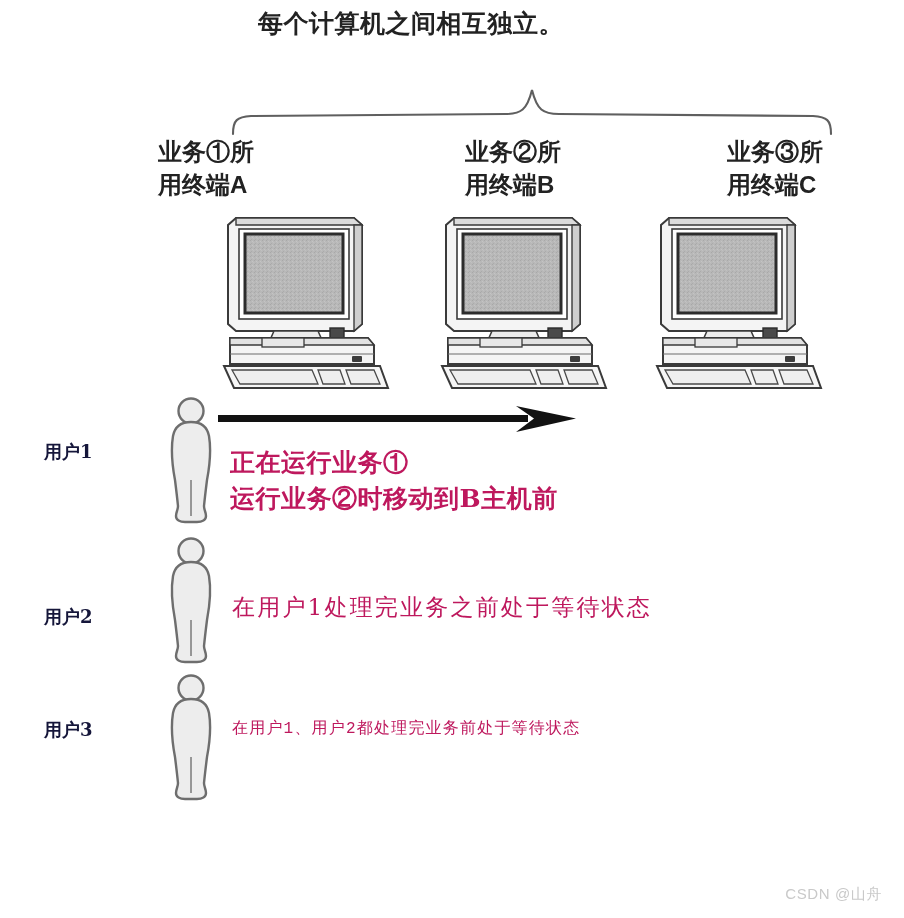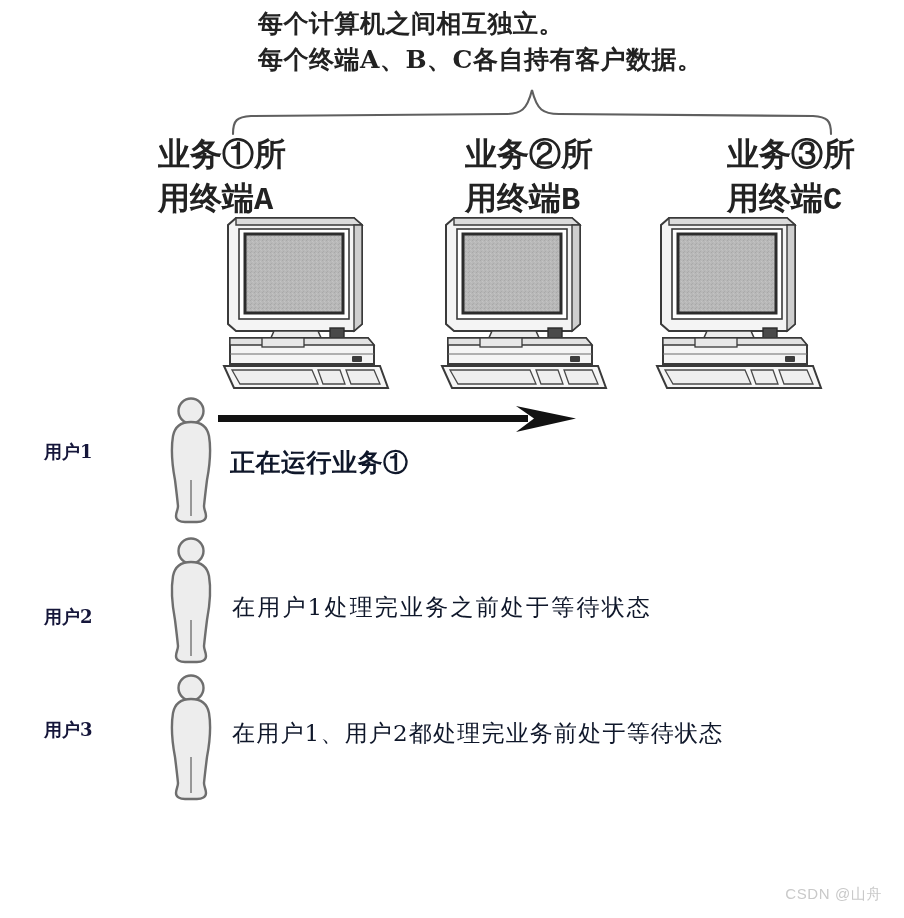--- a/index.html
+++ b/index.html
@@ -44,23 +44,23 @@
     position: absolute;
     left: 225px;
     top: 84px;
     width: 615px;
     height: 52px;
   }
 
   
   .term-label {
     position: absolute;
-    font-family: Liberation Mono, monospace;
+    font-family: Liberation Sans, sans-serif;
     font-weight: bold;
-    font-size: 32px;
+    font-size: 24px;
     line-height: 1.38;
     color: #222222;
     white-space: nowrap;
   }
   .term-label.t1 { left: 158px; top: 135px; }
   .term-label.t2 { left: 465px; top: 135px; }
   .term-label.t3 { left: 727px; top: 135px; }
 
   
   .computer {
@@ -101,43 +101,44 @@
     left: 216px;
     top: 404px;
     width: 368px;
     height: 36px;
   }
 
   
   .note {
     position: absolute;
     font-family: "DejaVu Serif", "Liberation Serif", serif;
-    color: #0f172a;
+    color: #be185d;
     white-space: nowrap;
   }
   .note.n1 {
     left: 230px;
     top: 445px;
     font-weight: bold;
     font-size: 25px;
     line-height: 1.42;
     letter-spacing: 0.5px;
   }
   .note.n2 {
     left: 232px;
     top: 592px;
     font-size: 23px;
     letter-spacing: 2.2px;
     text-align: right;
   }
   .note.n3 {
     left: 232px;
     top: 718px;
-    font-size: 23px;
+    font-size: 16px;
     letter-spacing: 1.2px;
+    font-family: Liberation Mono, monospace;
   }
 
   
   .watermark {
     position: absolute;
     right: 22px;
     bottom: 14px;
     font-family: Liberation Sans, sans-serif;
     font-size: 15px;
     color: #c9c9c9;
@@ -145,21 +146,20 @@
     white-space: nowrap;
   }
 </style>
 </head>
 <body>
 
 <div id="stage">
 
   <div class="title-block">
     <div class="title-line">每个计算机之间相互独立。</div>
-    <div class="title-line">每个终端A、B、C各自持有客户数据。</div>
   </div>
 
   <div class="brace-wrap">
     <svg width="615" height="52" viewBox="0 0 615 52">
       <path d="M 8 50
                C 8 36, 12 33, 26 32
                L 280 30
                C 296 30, 302 26, 307 6
                C 312 26, 318 30, 334 30
                L 588 32
@@ -326,19 +326,20 @@
       <path d="M 28 84 L 28 120" fill="none" stroke="#8d8d8d" stroke-width="1.8"></path>
     </svg>
   </div>
 
   <div class="user-label u1">用户1</div>
   <div class="user-label u2">用户2</div>
   <div class="user-label u3">用户3</div>
 
   <div class="note n1">
     <div>正在运行业务①</div>
+    <div>运行业务②时移动到B主机前</div>
   </div>
   <div class="note n2">在用户1处理完业务之前处于等待状态</div>
   <div class="note n3">在用户1、用户2都处理完业务前处于等待状态</div>
 
   <div class="watermark">CSDN @山舟</div>
 
 </div>
 
 </body></html>

